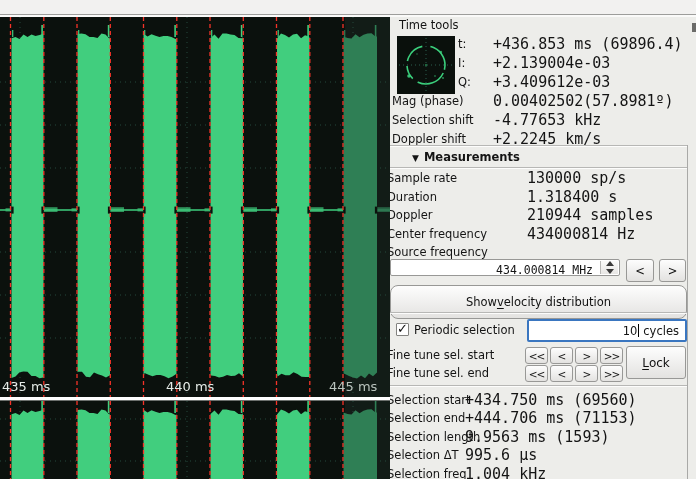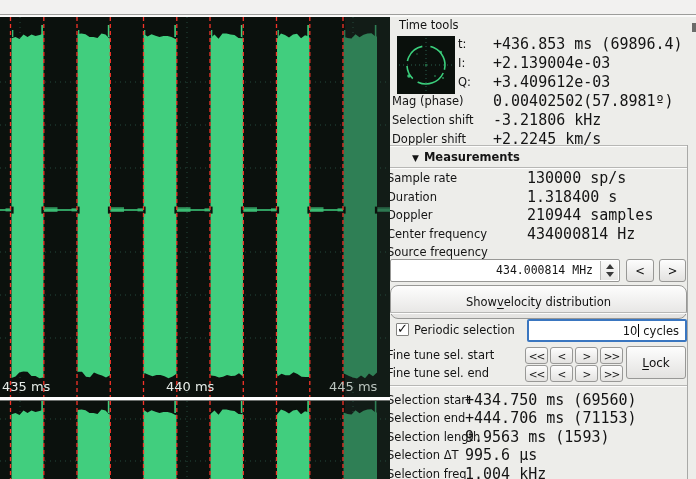--- a/index.html
+++ b/index.html
@@ -19,21 +19,21 @@
   .mhead{position:absolute;left:2px;height:16px;line-height:16px;font-weight:bold;font-size:11.5px;margin-left:20px;}
   .mhead .tri{font-size:9px;margin-right:5px;}
   .btn{position:absolute;display:flex;align-items:center;justify-content:center;box-sizing:border-box;
        background:linear-gradient(#fdfdfd,#e3e2e0);border:1px solid #989896;border-radius:3px;
        font-size:11.5px;color:#111;cursor:default;}
   .sbtn{position:relative;display:flex;align-items:center;justify-content:center;box-sizing:border-box;
         width:23px;height:17px;background:linear-gradient(#fdfdfd,#e3e2e0);border:1px solid #989896;
         border-radius:3px;font-size:10.5px;letter-spacing:-1px;}
   .btn-group{position:absolute;display:flex;gap:2px;}
   .u{text-decoration:underline;text-underline-offset:2px;}
-  .spinbox{position:absolute;left:0;top:242px;width:230px;height:23px;background:#fff;border:1px solid #989896;
+  .spinbox{position:absolute;left:0;top:242px;width:230px;height:17px;background:#fff;border:1px solid #989896;
            border-radius:2px;box-sizing:border-box;}
   .spin-val{position:absolute;right:26px;top:3px;font-family:"DejaVu Sans Mono","Liberation Mono",monospace;font-size:11.5px;}
   .spin-arrows{position:absolute;right:1px;top:1px;bottom:1px;width:17px;border-left:1px solid #b8b8b6;
                background:linear-gradient(#fbfbfa,#e7e6e4);display:flex;flex-direction:column;align-items:center;justify-content:center;gap:3px;}
   .up-arrow{width:0;height:0;border-left:4px solid transparent;border-right:4px solid transparent;border-bottom:5px solid #3a3a3a;}
   .down-arrow{width:0;height:0;border-left:4px solid transparent;border-right:4px solid transparent;border-top:5px solid #3a3a3a;}
   .checkbox{position:absolute;left:6px;top:306px;width:13px;height:13px;background:#fff;border:1px solid #82827f;
             border-radius:1px;box-sizing:border-box;}
   .check{position:absolute;left:0px;top:-3px;font-size:13px;font-weight:bold;color:#111;}
   .pinput{position:absolute;left:137px;top:302px;width:160px;height:23px;background:#fff;border:2px solid #3a76c0;
@@ -187,21 +187,21 @@
       <span class="lbl" style="left:68px">Q:</span>
       <span class="val" style="left:103px">+3.409612e-03</span>
     </div>
 
     <div class="prow" style="top:77px">
       <span class="lbl" style="left:2px">Mag (phase)</span>
       <span class="val" style="left:103px">0.00402502(57.8981º)</span>
     </div>
     <div class="prow" style="top:96px">
       <span class="lbl" style="left:2px">Selection shift</span>
-      <span class="val" style="left:103px">-3.21806 kHz</span>
+      <span class="val" style="left:103px">-4.77653 kHz</span>
     </div>
     <div class="prow" style="top:115px">
       <span class="lbl" style="left:2px">Doppler shift</span>
       <span class="val" style="left:103px">+2.2245 km/s</span>
     </div>
 
     <div class="sep" style="top:128px"></div>
     <div class="mhead" style="top:132px">
       <span class="tri">▼</span><span>Measurements</span>
     </div>

